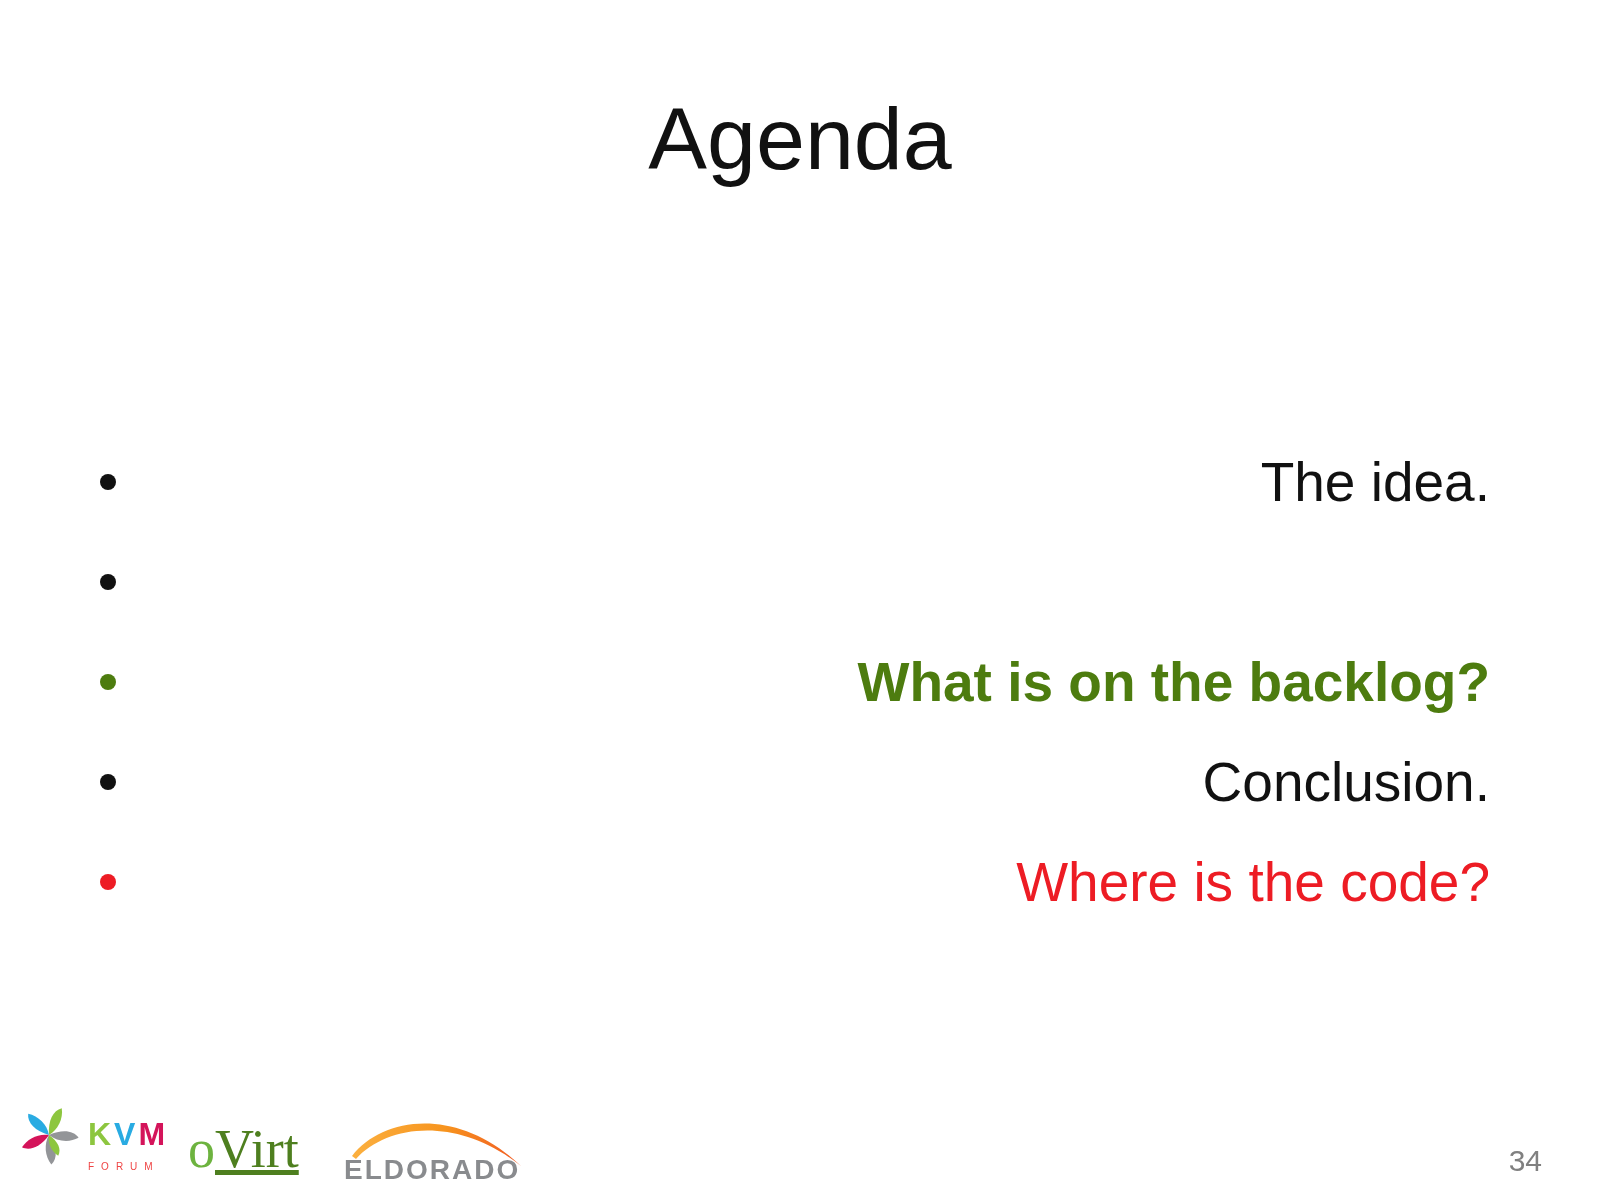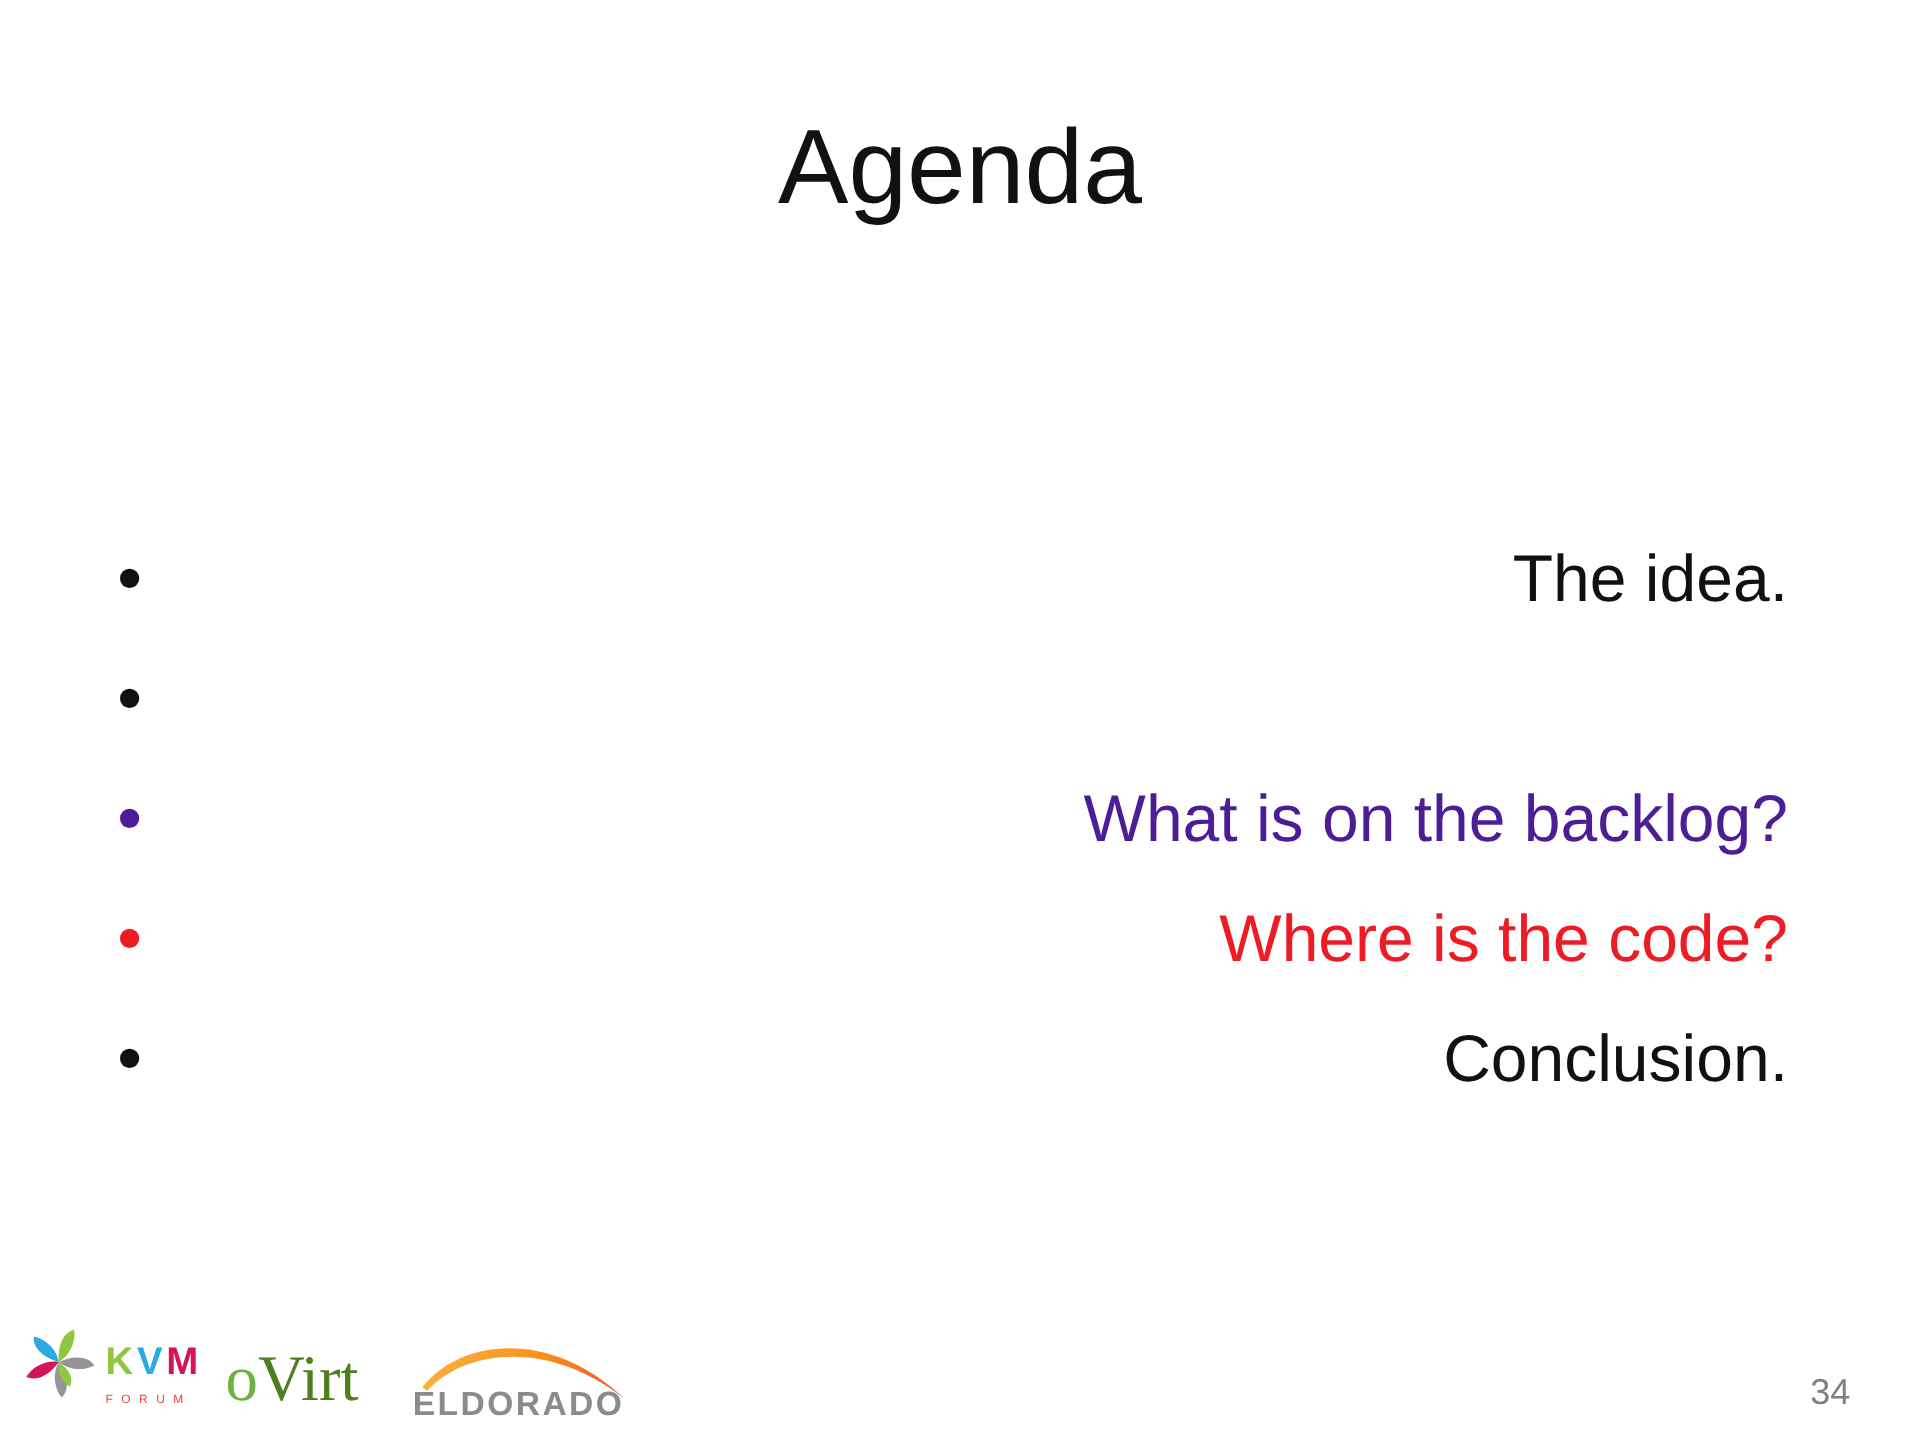--- a/index.html
+++ b/index.html
@@ -83,21 +83,21 @@
   
   .ovirt-logo {
     position: absolute;
     left: 188px;
     top: 32px;
     font-family: "Liberation Serif", serif;
     font-size: 54px;
     line-height: 54px;
   }
   .ovirt-logo .o { color: #6db33f; }
-  .ovirt-logo .rest { color: #4e7f1f; }
+  .ovirt-logo .rest { color: #4e7f1f; text-decoration: underline; }
 
   
   .eldorado-logo {
     position: absolute;
     left: 338px;
     top: 14px;
     width: 195px;
     height: 85px;
   }
   .eldorado-arc { position: absolute; left: 0; top: 0; width: 195px; height: 85px; }
@@ -127,31 +127,31 @@
   <h1 class="slide-title">Agenda</h1>
 
   <ul class="agenda-list">
     <li style="color: rgb(17, 17, 17);">
       <span class="dot"></span>
       <span>The idea.</span>
     </li>
     <li style="color: rgb(17, 17, 17);">
       <span class="dot"></span>
     </li>
-    <li style="color: #4c1d95;">
+    <li style="color: #4d7c0f; font-weight: bold;">
       <span class="dot"></span>
       <span>What is on the backlog?</span>
+    </li>
+    <li style="color: rgb(17, 17, 17);">
+      <span class="dot"></span>
+      <span>Conclusion.</span>
     </li>
     <li style="color: rgb(237, 28, 36);">
       <span class="dot"></span>
       <span>Where is the code?</span>
-    </li>
-    <li style="color: rgb(17, 17, 17);">
-      <span class="dot"></span>
-      <span>Conclusion.</span>
     </li>
   </ul>
 
   <div class="footer-logos">
 
     <div class="kvm-logo">
       <svg class="kvm-pinwheel" viewBox="-40 -44 80 88" xmlns="http://www.w3.org/2000/svg">
         <g>
           <path d="M0 0 C -7 -17, -5 -32, 5 -38 C 11 -26, 9 -10, 0 0 Z" fill="#8dc63f" transform="rotate(18)"></path>
           <path d="M0 0 C -7 -17, -5 -32, 5 -38 C 11 -26, 9 -10, 0 0 Z" fill="#29abe2" transform="rotate(-52)"></path>

